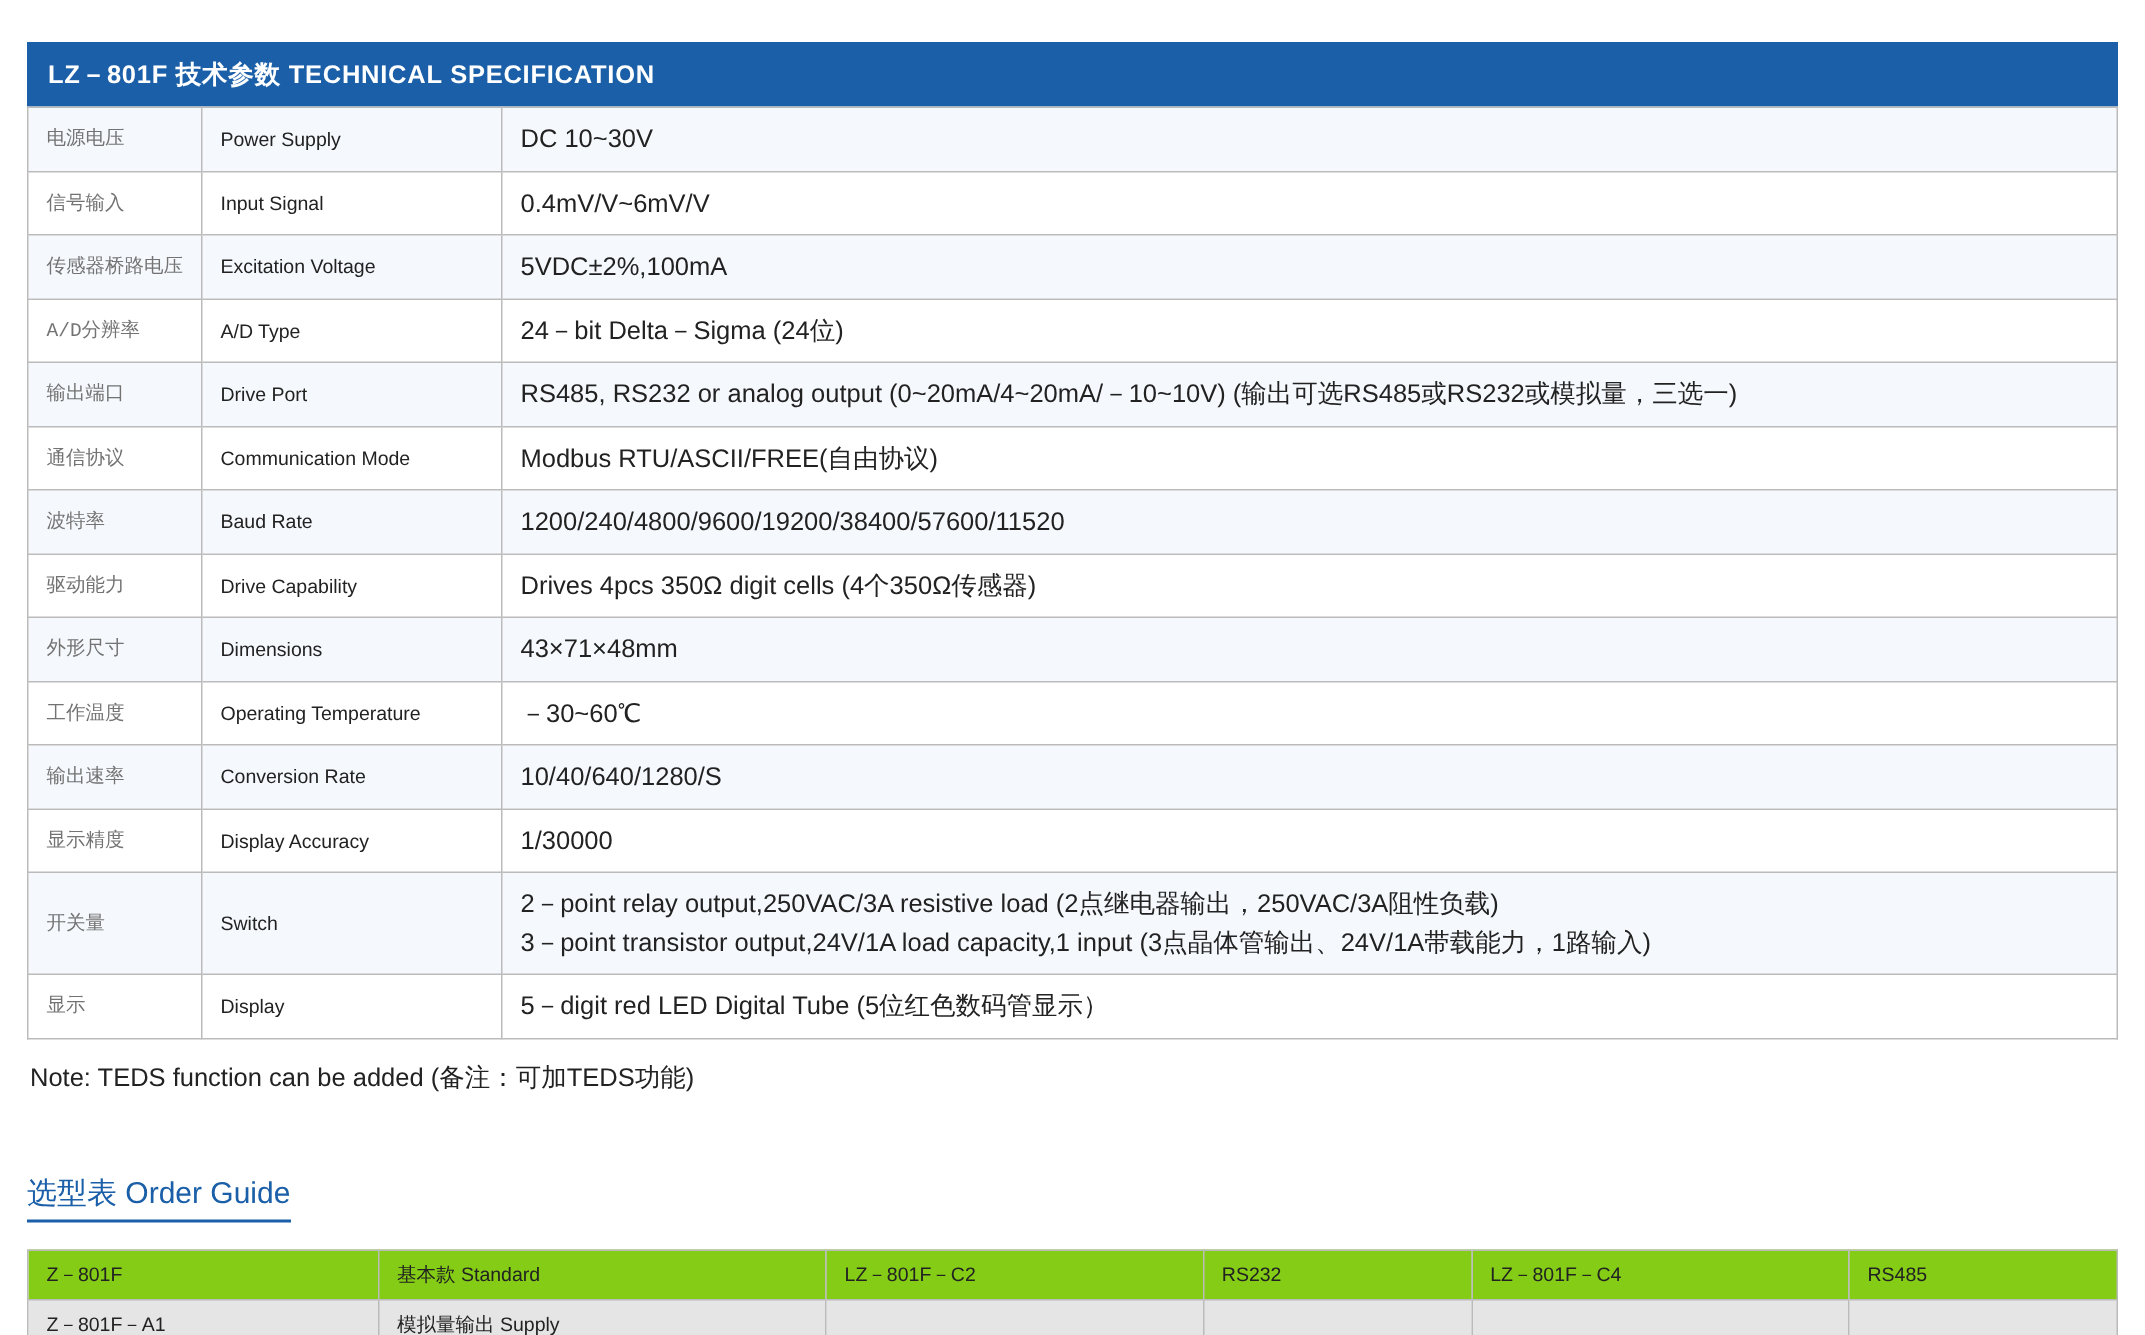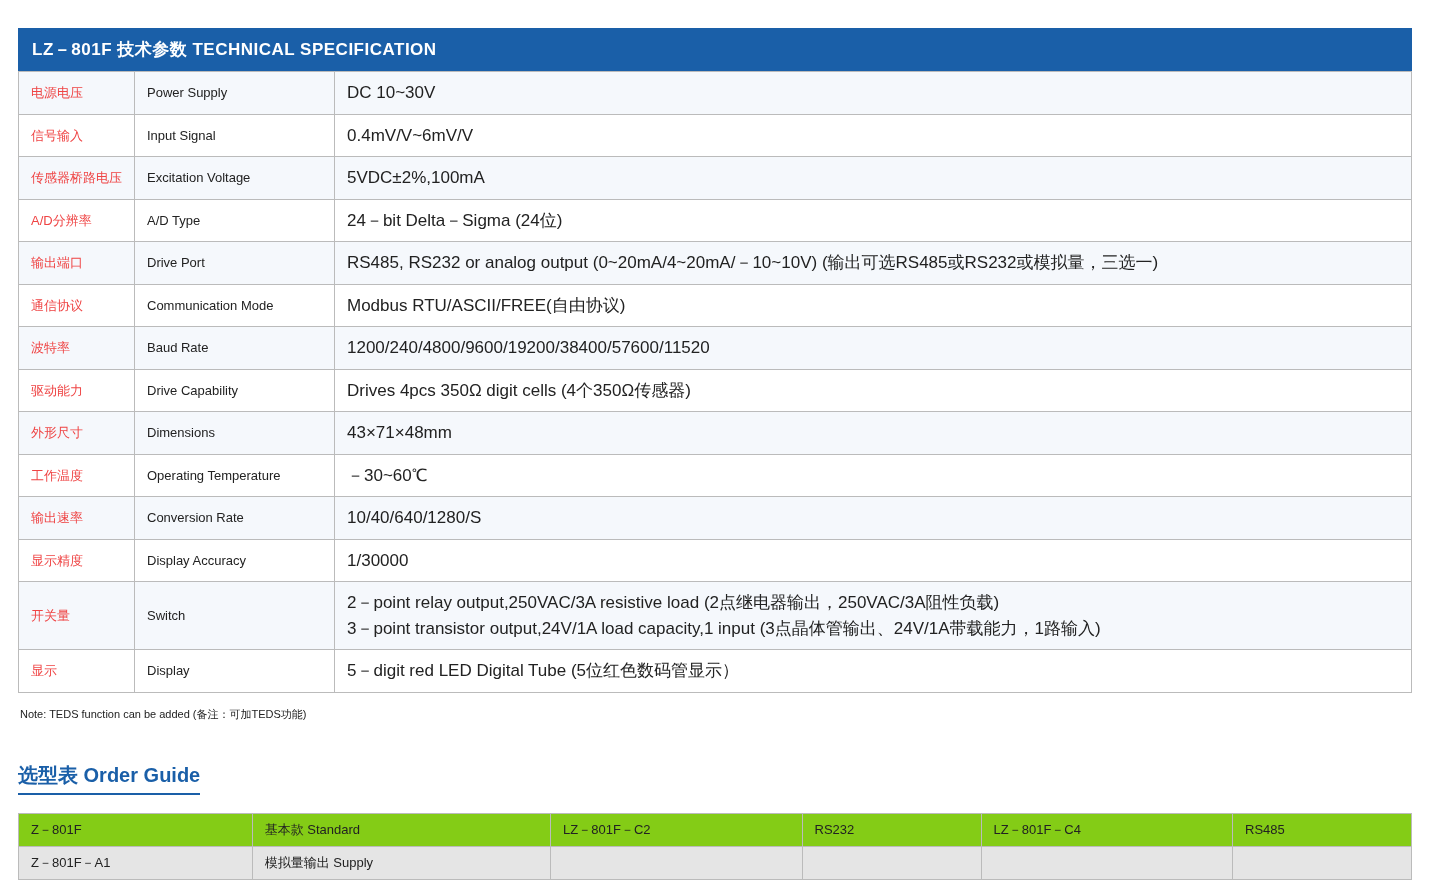--- a/index.html
+++ b/index.html
@@ -43,47 +43,48 @@
     }
     .spec-table tr:nth-child(odd) td {
       background: #f5f8fc;
     }
     .spec-table tr:nth-child(even) td {
       background: #ffffff;
     }
     .col-cn {
       width: 110px;
       font-size: 13px;
-      color: #ef4444;
+      color: #737373;
       white-space: nowrap;
+      font-family: Liberation Mono, monospace;
     }
     .col-en {
       width: 200px;
       font-size: 13px;
       color: #222;
     }
     .col-val {
       font-size: 17px;
       color: #222;
     }
 
     
     .note {
       margin-top: 10px;
-      font-size: 11px;
+      font-size: 17px;
       color: #222;
       padding: 4px 2px;
     }
 
     
     .order-title {
       color: #1a5fa8;
       font-size: 20px;
-      font-weight: bold;
-      margin-top: 36px;
+      font-weight: normal;
+      margin-top: 48px;
       margin-bottom: 10px;
       padding-bottom: 4px;
       border-bottom: 2px solid #1a5fa8;
       display: inline-block;
     }
 
     .order-table {
       width: 100%;
       border-collapse: collapse;
       margin-top: 8px;

